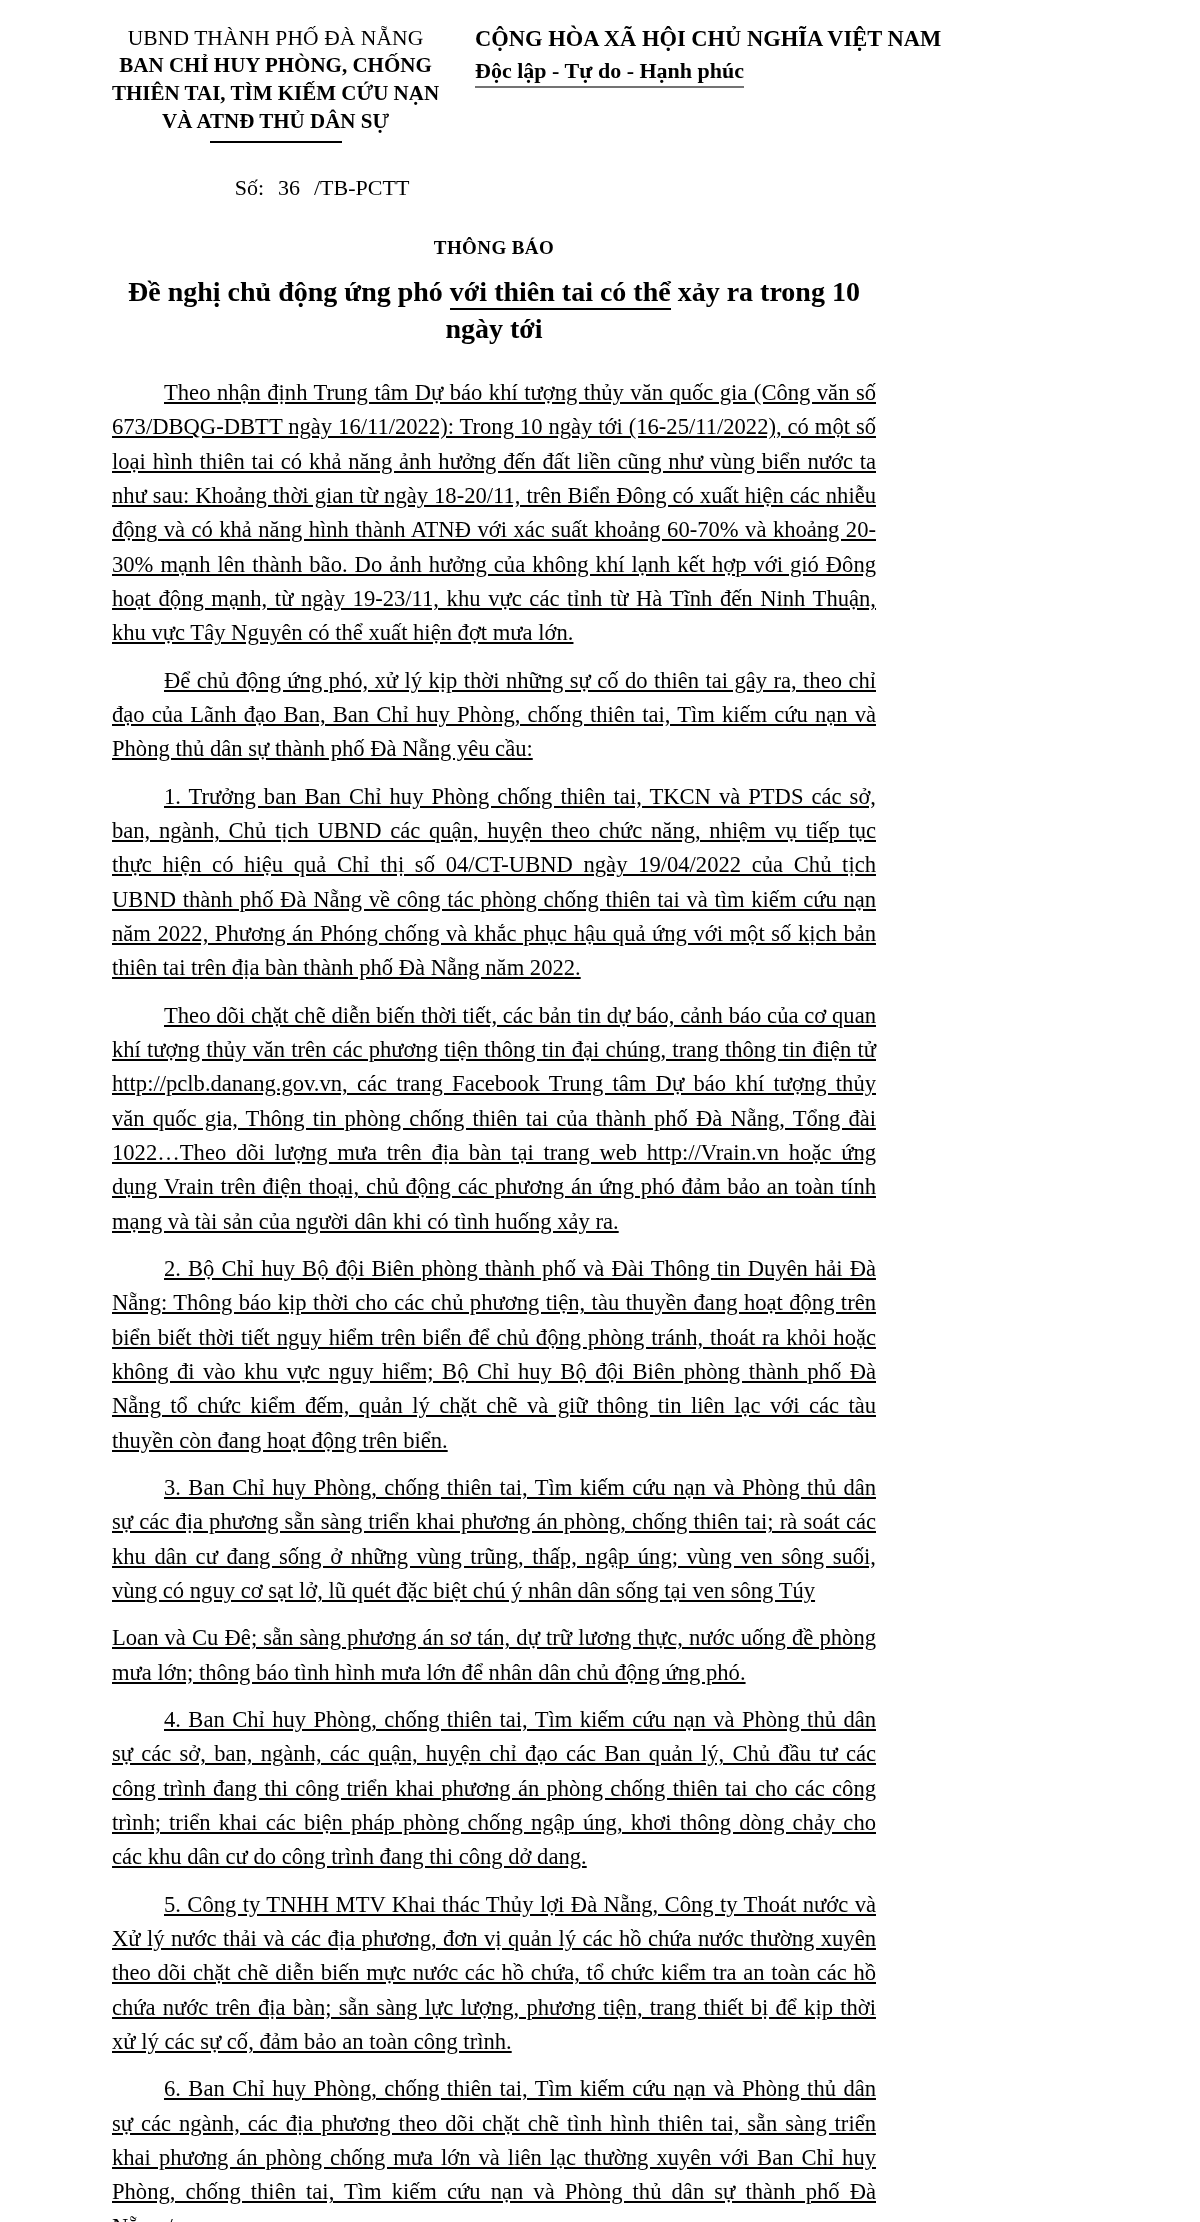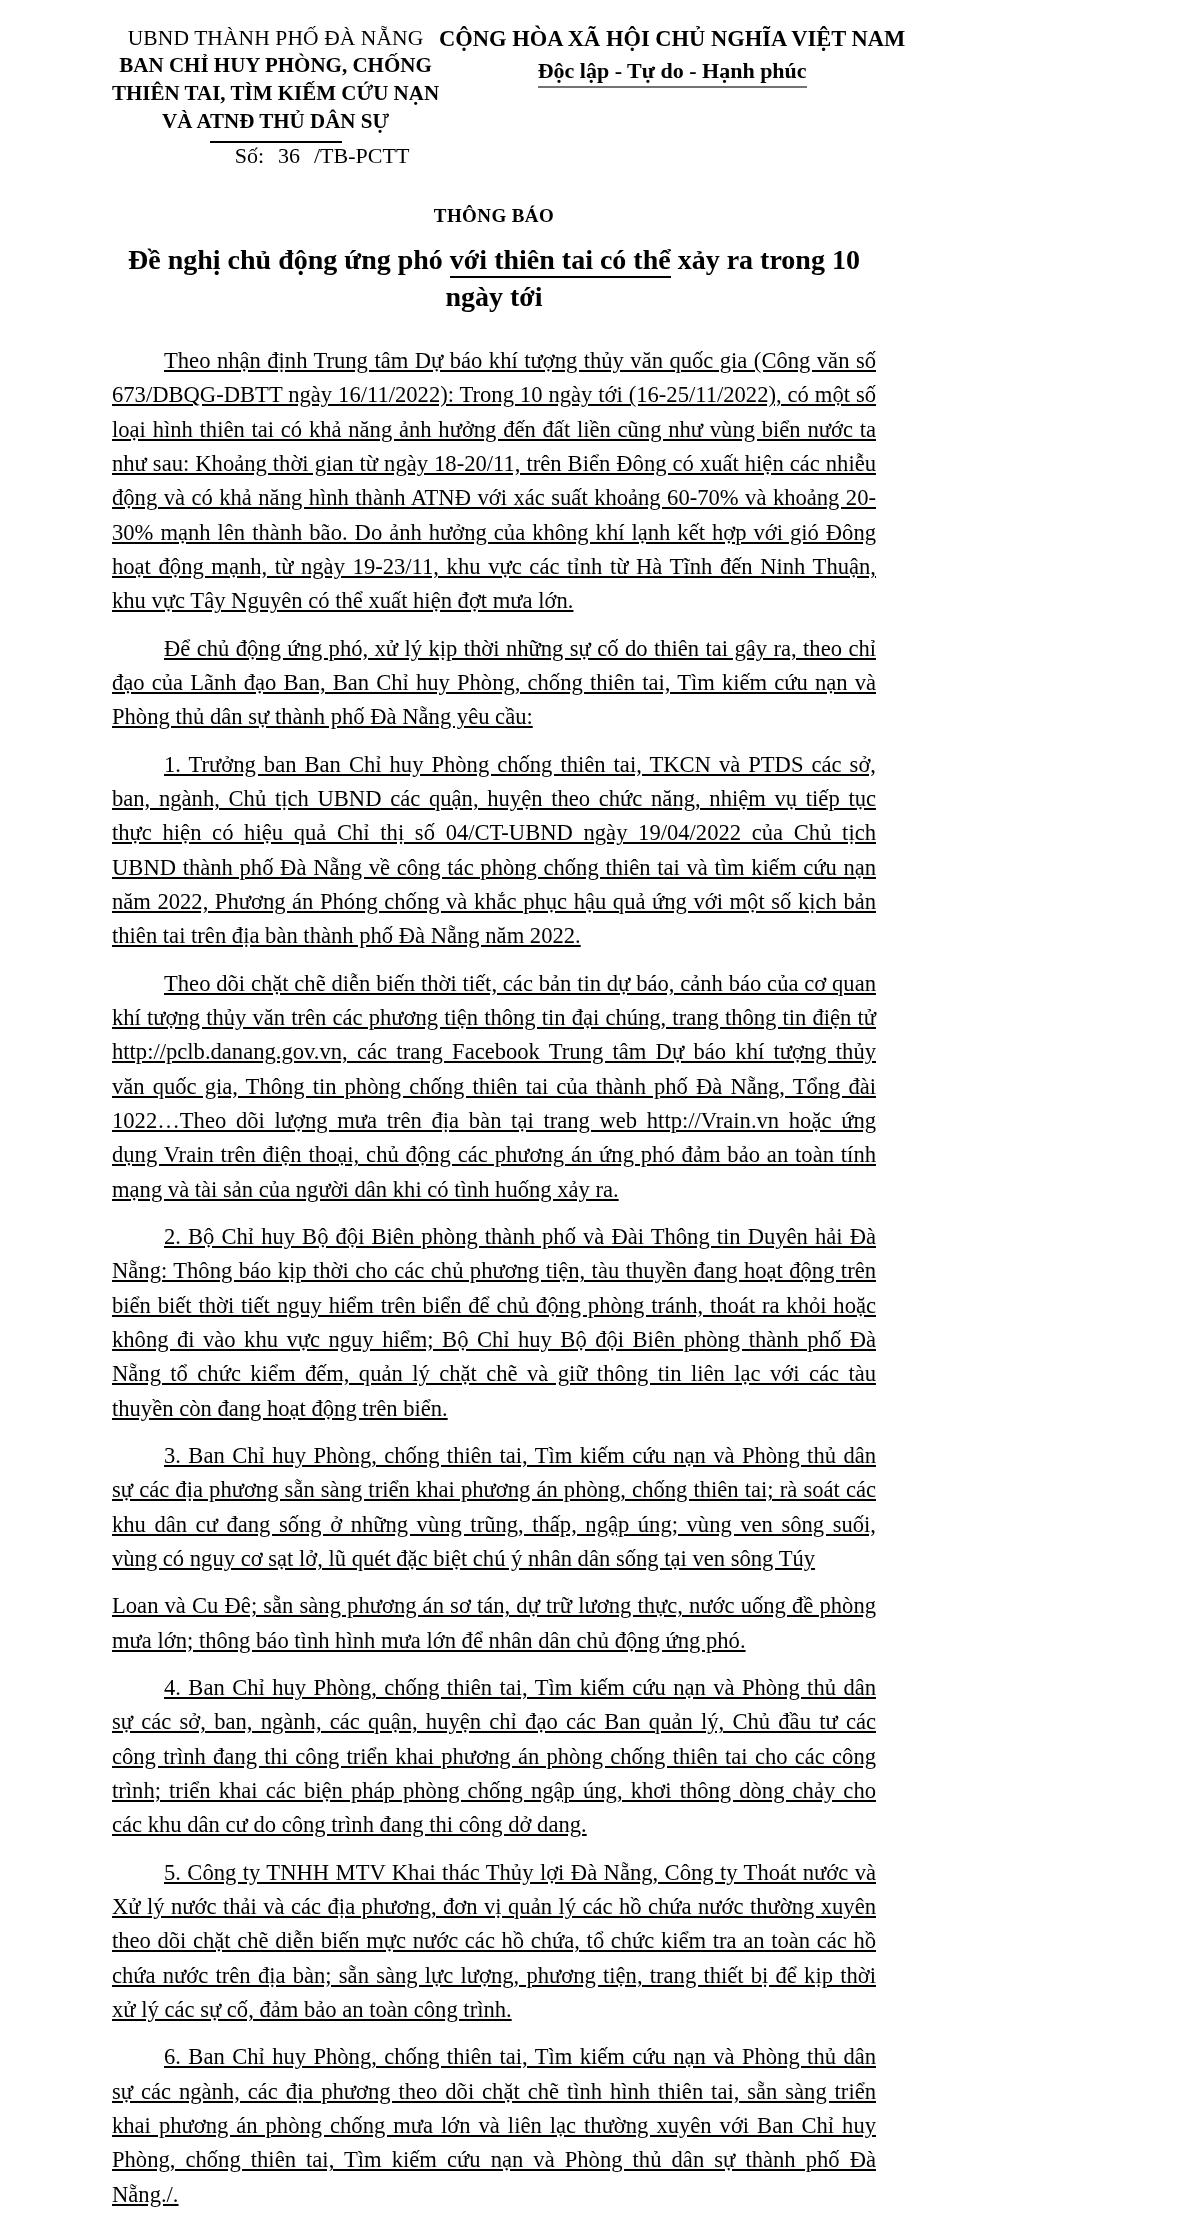--- a/index.html
+++ b/index.html
@@ -30,22 +30,23 @@
     justify-content: space-between;
     width: 100%;
   }
   .header-left {
     width: 380px;
     text-align: center;
     line-height: 1.32;
   }
   .header-right {
     width: 470px;
-    text-align: center;
+    text-align: left;
     line-height: 1.32;
+    margin-left: 36px;
   }
   .org-line-1 {
     font-size: 21.5px;
     letter-spacing: 0.1px;
     white-space: nowrap;
   }
   .org-line-b {
     font-size: 21px;
     font-weight: bold;
     white-space: nowrap;
@@ -68,20 +69,21 @@
     width: 132px;
     height: 0;
     border-bottom: 2.5px solid #000;
     margin: 5px auto 0 auto;
   }
 
   
   .meta-row {
     display: flex;
     align-items: baseline;
+    margin-top: 32px;
     width: 100%;
   }
   .doc-number {
     width: 420px;
     text-align: center;
     font-size: 22px;
     white-space: nowrap;
   }
   .doc-number .num-space { display: inline-block; width: 14px; }
   .doc-place-date {

